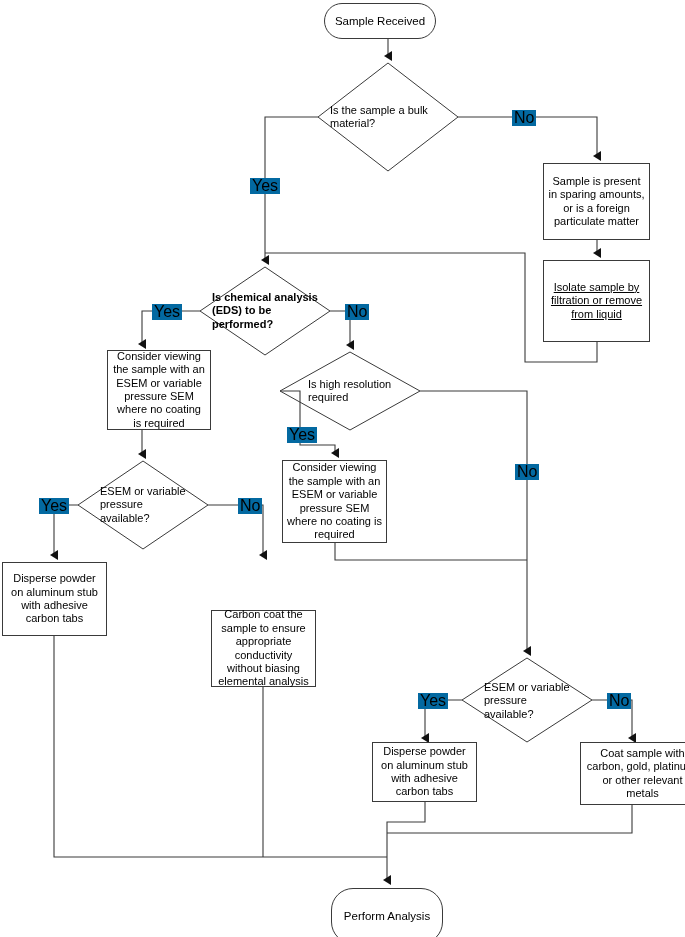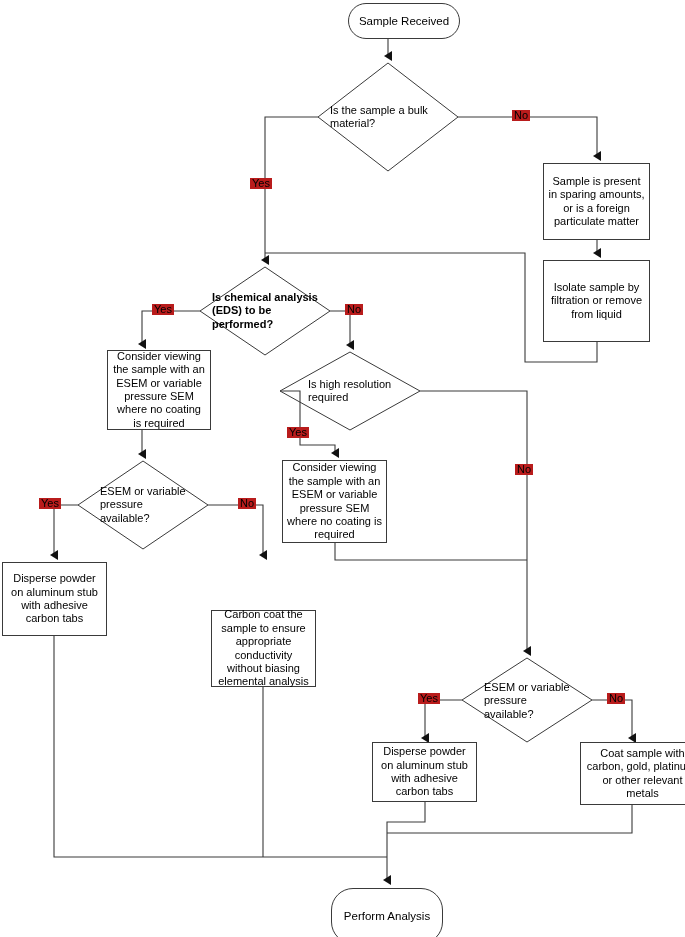--- a/index.html
+++ b/index.html
@@ -53,23 +53,23 @@
     align-items: center;
     justify-content: center;
     text-align: left;
     font-size: 11px;
     color: #000000;
     line-height: 1.22;
     pointer-events: none;
   }
   .edge-label {
     position: absolute;
-    font-size: 11px;
+    font-size: 16px;
     color: #000000;
-    background: #b91c1c;
+    background: #0369a1;
     padding: 0 2px;
     white-space: nowrap;
     line-height: 1;
   }
   .diamond-hit {
     position: absolute;
   }
 </style>
 </head>
 <body>
@@ -126,32 +126,32 @@
       <path d="M462,700 L425,700 L425,738" marker-end="url(#arrow)"></path>
 
       <path d="M592,700 L632,700 L632,738" marker-end="url(#arrow)"></path>
 
       <path d="M425,802 L425,822 L387,822 L387,880" marker-end="url(#arrow)"></path>
 
       <path d="M632,805 L632,833 L387,833"></path>
     </g>
   </svg>
 
-  <div class="node node-terminator" style="left:348px; top:3px; width:112px; height:36px;">
+  <div class="node node-terminator" style="left:324px; top:3px; width:112px; height:36px;">
     <span>Sample Received</span>
   </div>
 
   <div class="diamond-hit" style="left:318px; top:63px; width:140px; height:108px;"></div>
   <div class="node-decision-label" style="left:330px; top:100px; width:116px; height:34px;">Is the sample a bulk material?</div>
 
   <div class="node node-process" style="left:543px; top:163px; width:107px; height:77px;">
     <span>Sample is present in sparing amounts, or is a foreign particulate matter</span>
   </div>
 
-  <div class="node node-process" style="left:543px; top:260px; width:107px; height:82px;">
+  <div class="node node-process" style="left:543px; top:260px; width:107px; height:82px;text-decoration:underline;">
     <span>Isolate sample by filtration or remove from liquid</span>
   </div>
 
   <div class="diamond-hit" style="left:200px; top:267px; width:130px; height:88px;"></div>
   <div class="node-decision-label" style="left:212px; top:286px; width:106px; height:50px;font-weight:bold;">Is chemical analysis (EDS) to be performed?</div>
 
   <div class="node node-process" style="left:107px; top:350px; width:104px; height:80px;">
     <span>Consider viewing the sample with an ESEM or variable pressure SEM where no coating is required</span>
   </div>
 

